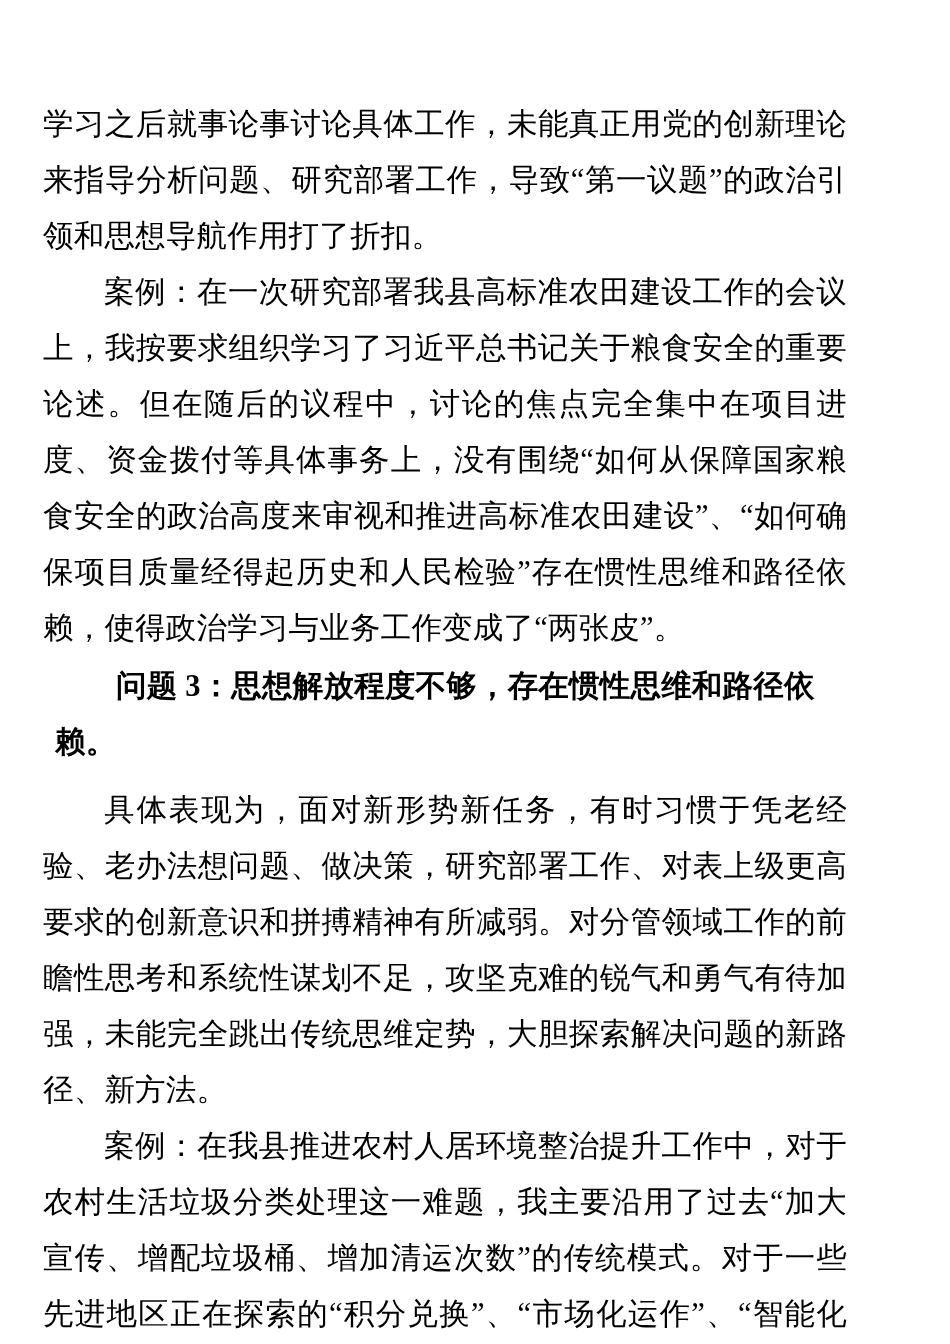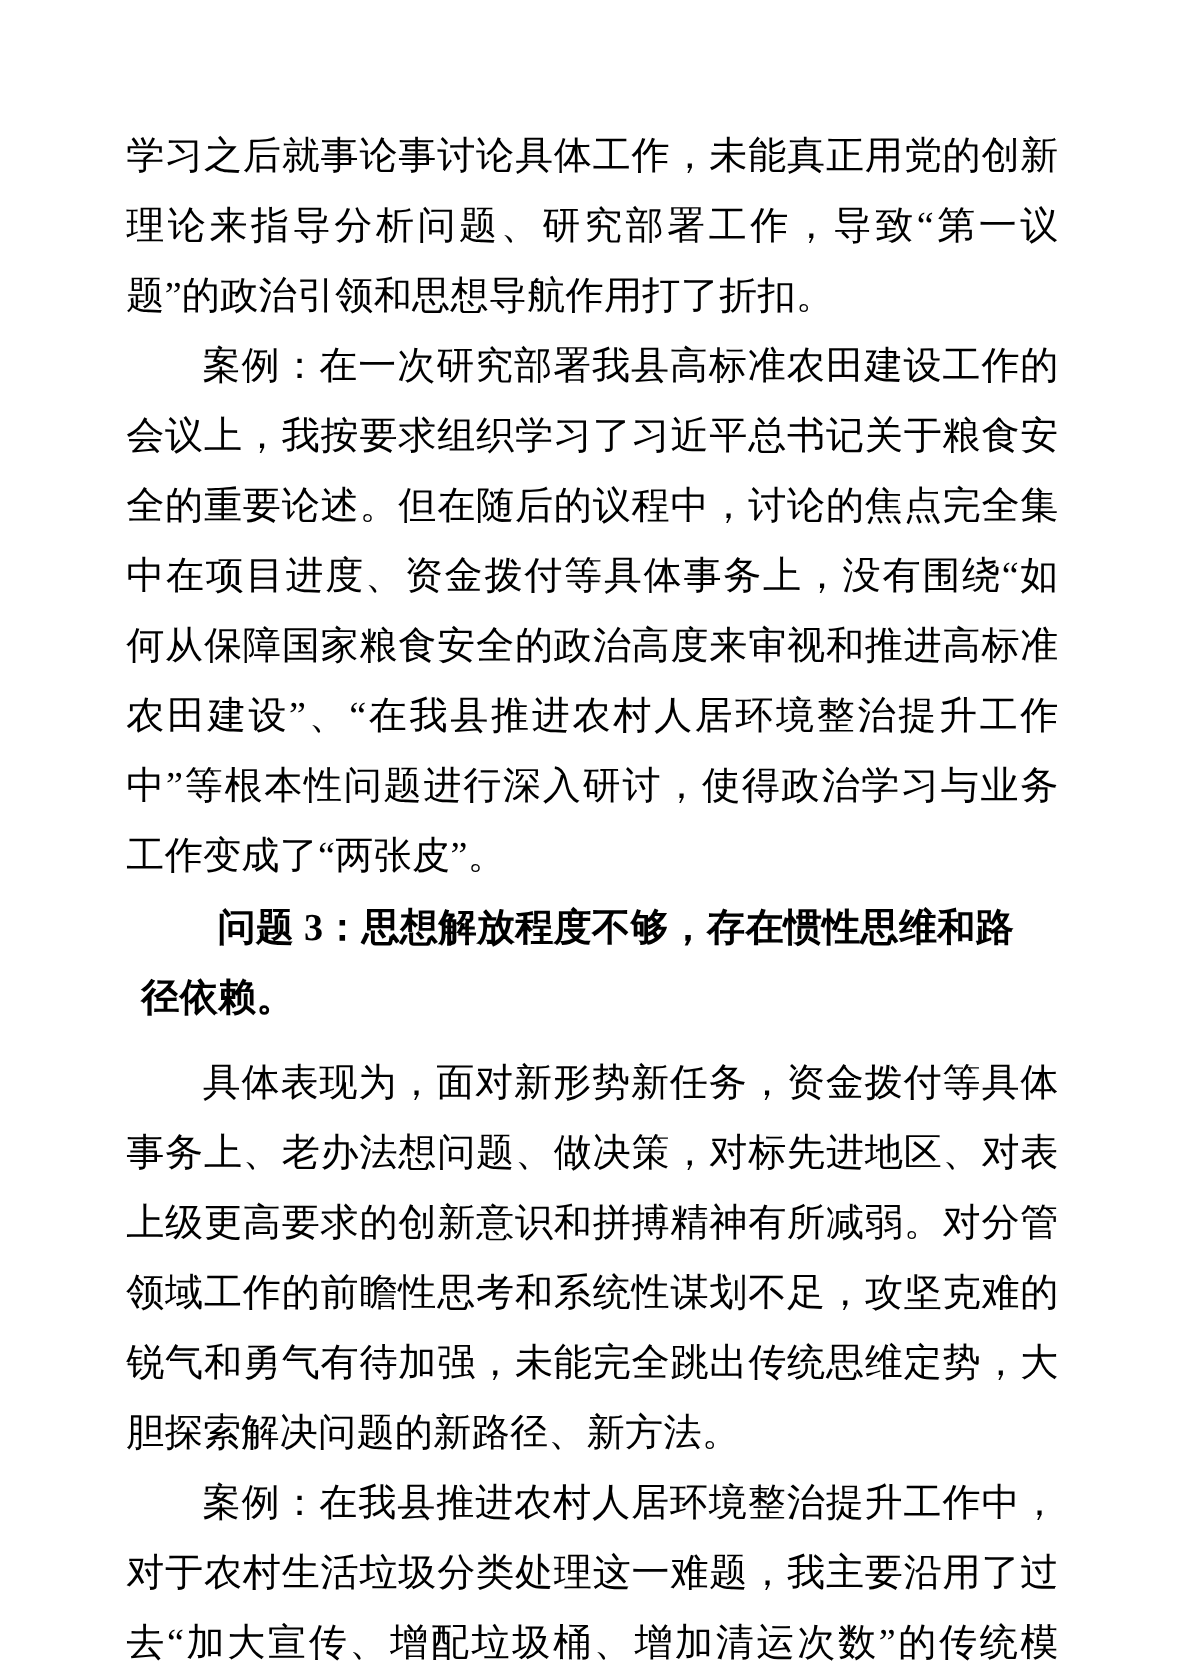--- a/index.html
+++ b/index.html
@@ -13,21 +13,21 @@
     overflow: hidden;
     font-family: "Liberation Serif", "DejaVu Serif", serif;
     color: #000000;
   }
   .page {
     position: relative;
     width: 950px;
     height: 1344px;
     background: #ffffff;
     box-sizing: border-box;
-    padding: 96px 103px 0 101px;
+    padding: 96px 103px 0 43px;
   }
   .body-text {
     font-size: 30.5px;
     line-height: 56px;
     text-align: justify;
     text-justify: inter-ideograph;
     letter-spacing: 0.2px;
     margin: 0;
     text-indent: 2em;
     font-weight: 400;
@@ -48,21 +48,21 @@
     margin-top: 2px;
   }
 </style>
 </head>
 <body>
 
 <div class="page">
 
   <p class="body-text cont">学习之后就事论事讨论具体工作，未能真正用党的创新理论来指导分析问题、研究部署工作，导致“第一议题”的政治引领和思想导航作用打了折扣。</p>
 
-  <p class="body-text">案例：在一次研究部署我县高标准农田建设工作的会议上，我按要求组织学习了习近平总书记关于粮食安全的重要论述。但在随后的议程中，讨论的焦点完全集中在项目进度、资金拨付等具体事务上，没有围绕“如何从保障国家粮食安全的政治高度来审视和推进高标准农田建设”、“在我县推进农村人居环境整治提升工作中”等根本性问题进行深入研讨，使得政治学习与业务工作变成了“两张皮”。</p>
+  <p class="body-text">案例：在一次研究部署我县高标准农田建设工作的会议上，我按要求组织学习了习近平总书记关于粮食安全的重要论述。但在随后的议程中，讨论的焦点完全集中在项目进度、资金拨付等具体事务上，没有围绕“如何从保障国家粮食安全的政治高度来审视和推进高标准农田建设”、“如何确保项目质量经得起历史和人民检验”存在惯性思维和路径依赖，使得政治学习与业务工作变成了“两张皮”。</p>
 
   <p class="heading gap-before">问题 3：思想解放程度不够，存在惯性思维和路径依赖。</p>
 
-  <p class="body-text">具体表现为，面对新形势新任务，资金拨付等具体事务上、老办法想问题、做决策，对标先进地区、对表上级更高要求的创新意识和拼搏精神有所减弱。对分管领域工作的前瞻性思考和系统性谋划不足，攻坚克难的锐气和勇气有待加强，未能完全跳出传统思维定势，大胆探索解决问题的新路径、新方法。</p>
+  <p class="body-text">具体表现为，面对新形势新任务，有时习惯于凭老经验、老办法想问题、做决策，研究部署工作、对表上级更高要求的创新意识和拼搏精神有所减弱。对分管领域工作的前瞻性思考和系统性谋划不足，攻坚克难的锐气和勇气有待加强，未能完全跳出传统思维定势，大胆探索解决问题的新路径、新方法。</p>
 
   <p class="body-text">案例：在我县推进农村人居环境整治提升工作中，对于农村生活垃圾分类处理这一难题，我主要沿用了过去“加大宣传、增配垃圾桶、增加清运次数”的传统模式。对于一些先进地区正在探索的“积分兑换”、“市场化运作”、“智能化监管”等新模式，虽然有所耳闻，但总觉得在我县基础薄弱、条件不成熟，没有下大力气</p>
 
 </div>
 
 </body></html>

